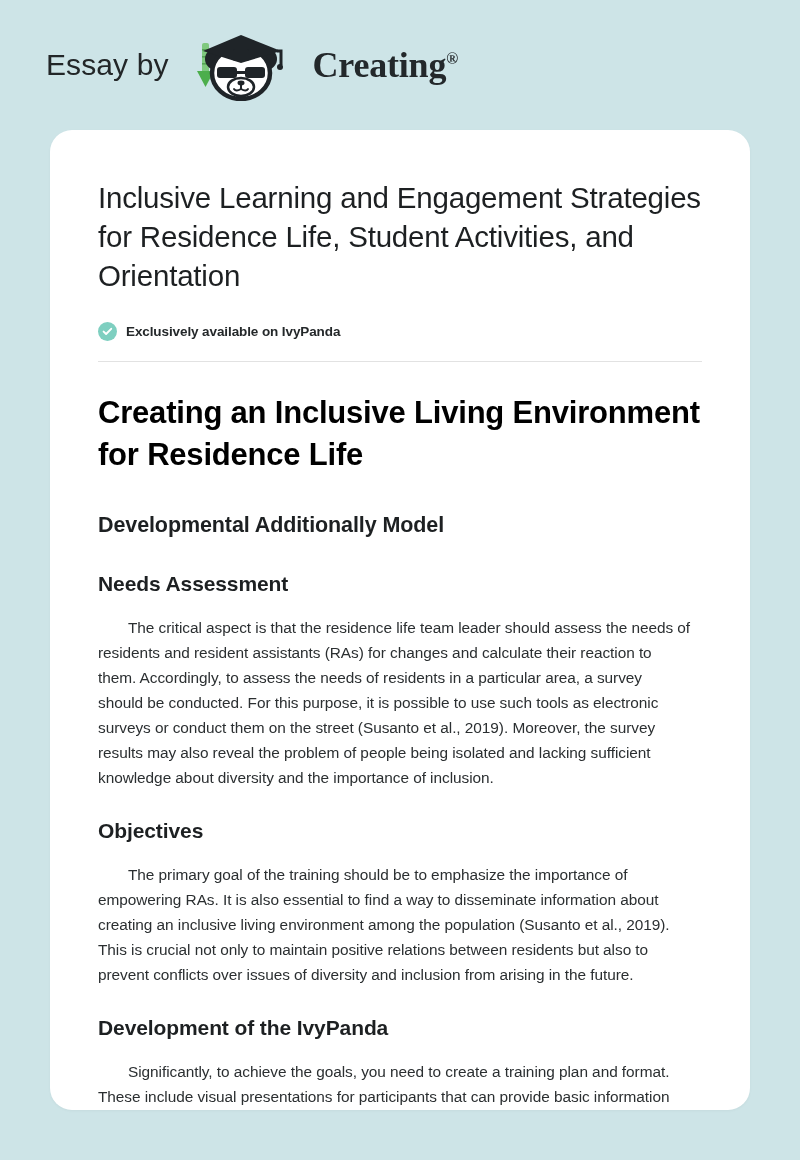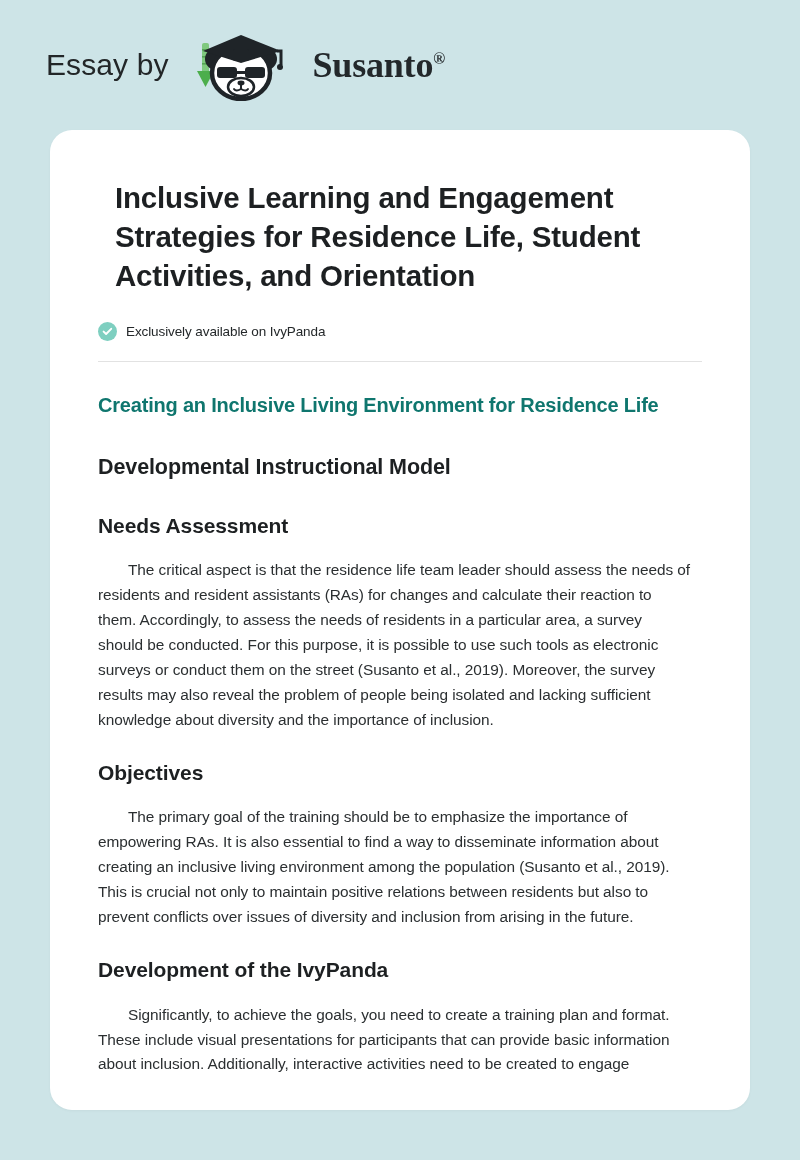--- a/index.html
+++ b/index.html
@@ -79,25 +79,25 @@
     background: #ffffff;
     border-radius: 22px;
     box-sizing: border-box;
     padding: 48px 48px 0 48px;
     overflow: hidden;
     box-shadow: 0 1px 3px rgba(0,0,0,0.04);
   }
 
   .doc-title {
     font-size: 29.5px;
-    font-weight: bold;
+    font-weight: normal;
     line-height: 1.33;
     color: #1d2022;
     letter-spacing: -0.2px;
-    margin: 0 0 26px 17px;
+    margin: 0 0 26px 0;
   }
 
   .exclusive-row {
     display: flex;
     align-items: center;
     margin: 0 0 20px 0;
   }
   .check-badge {
     width: 19px;
     height: 19px;
@@ -105,37 +105,37 @@
     background: #7ecfc0;
     display: flex;
     align-items: center;
     justify-content: center;
     margin-right: 9px;
     flex: none;
   }
   .check-badge svg { display: block; }
   .exclusive-text {
     font-size: 13.5px;
-    font-weight: normal;
+    font-weight: bold;
     color: #24282a;
     letter-spacing: -0.1px;
   }
 
   .divider {
     height: 1px;
     background: #e2e2e2;
     border: 0;
     margin: 0 0 30px 0;
   }
 
   h1.h-section {
-    font-size: 20px;
+    font-size: 31px;
     font-weight: bold;
     line-height: 1.37;
-    color: #0f766e;
+    color: #000000;
     letter-spacing: -0.2px;
     margin: 0 0 34px 0;
   }
   h2.h-sub {
     font-size: 21.5px;
     font-weight: bold;
     line-height: 1.35;
     color: #1d2022;
     letter-spacing: -0.1px;
     margin: 0 0 30px 0;
@@ -189,42 +189,42 @@
 
           <rect x="32" y="38" width="20" height="11" rx="3" fill="#1f2428"></rect>
           <rect x="60" y="38" width="20" height="11" rx="3" fill="#1f2428"></rect>
           <rect x="52" y="42" width="8" height="3" fill="#1f2428"></rect>
 
           <ellipse cx="56" cy="58" rx="13" ry="9" fill="#ffffff" stroke="#1f2428" stroke-width="2.5"></ellipse>
           <ellipse cx="56" cy="54" rx="3.5" ry="2.4" fill="#1f2428"></ellipse>
           <path d="M56 56 L56 60 M56 60 Q51 63 49 60 M56 60 Q61 63 63 60" stroke="#1f2428" stroke-width="2" fill="none" stroke-linecap="round"></path>
         </svg>
       </span>
-      <span class="brand-word"><span>Susanto</span><span class="brand-reg">®</span></span>
+      <span class="brand-word"><span>Creating</span><span class="brand-reg">®</span></span>
     </div>
   </div>
 
   <div class="card">
 
     <div class="doc-title">Inclusive Learning and Engagement Strategies for Residence Life, Student Activities, and Orientation</div>
 
     <div class="exclusive-row">
       <span class="check-badge">
         <svg width="11" height="11" viewBox="0 0 11 11" xmlns="http://www.w3.org/2000/svg">
           <path d="M1.6 5.6 L4.1 8.0 L9.2 2.8" stroke="#ffffff" stroke-width="1.9" fill="none" stroke-linecap="round" stroke-linejoin="round"></path>
         </svg>
       </span>
       <span class="exclusive-text">Exclusively available on IvyPanda</span>
     </div>
 
     <hr class="divider">
 
     <h1 class="h-section">Creating an Inclusive Living Environment for Residence Life</h1>
 
-    <h2 class="h-sub">Developmental Instructional Model</h2>
+    <h2 class="h-sub">Developmental Additionally Model</h2>
 
     <h3 class="h-minor">Needs Assessment</h3>
     <p class="body-text">The critical aspect is that the residence life team leader should assess the needs of residents and resident assistants (RAs) for changes and calculate their reaction to them. Accordingly, to assess the needs of residents in a particular area, a survey should be conducted. For this purpose, it is possible to use such tools as electronic surveys or conduct them on the street (Susanto et al., 2019). Moreover, the survey results may also reveal the problem of people being isolated and lacking sufficient knowledge about diversity and the importance of inclusion.</p>
 
     <h3 class="h-minor">Objectives</h3>
     <p class="body-text">The primary goal of the training should be to emphasize the importance of empowering RAs. It is also essential to find a way to disseminate information about creating an inclusive living environment among the population (Susanto et al., 2019). This is crucial not only to maintain positive relations between residents but also to prevent conflicts over issues of diversity and inclusion from arising in the future.</p>
 
     <h3 class="h-minor">Development of the IvyPanda</h3>
     <p class="body-text">Significantly, to achieve the goals, you need to create a training plan and format. These include visual presentations for participants that can provide basic information about inclusion. Additionally, interactive activities need to be created to engage</p>
 

